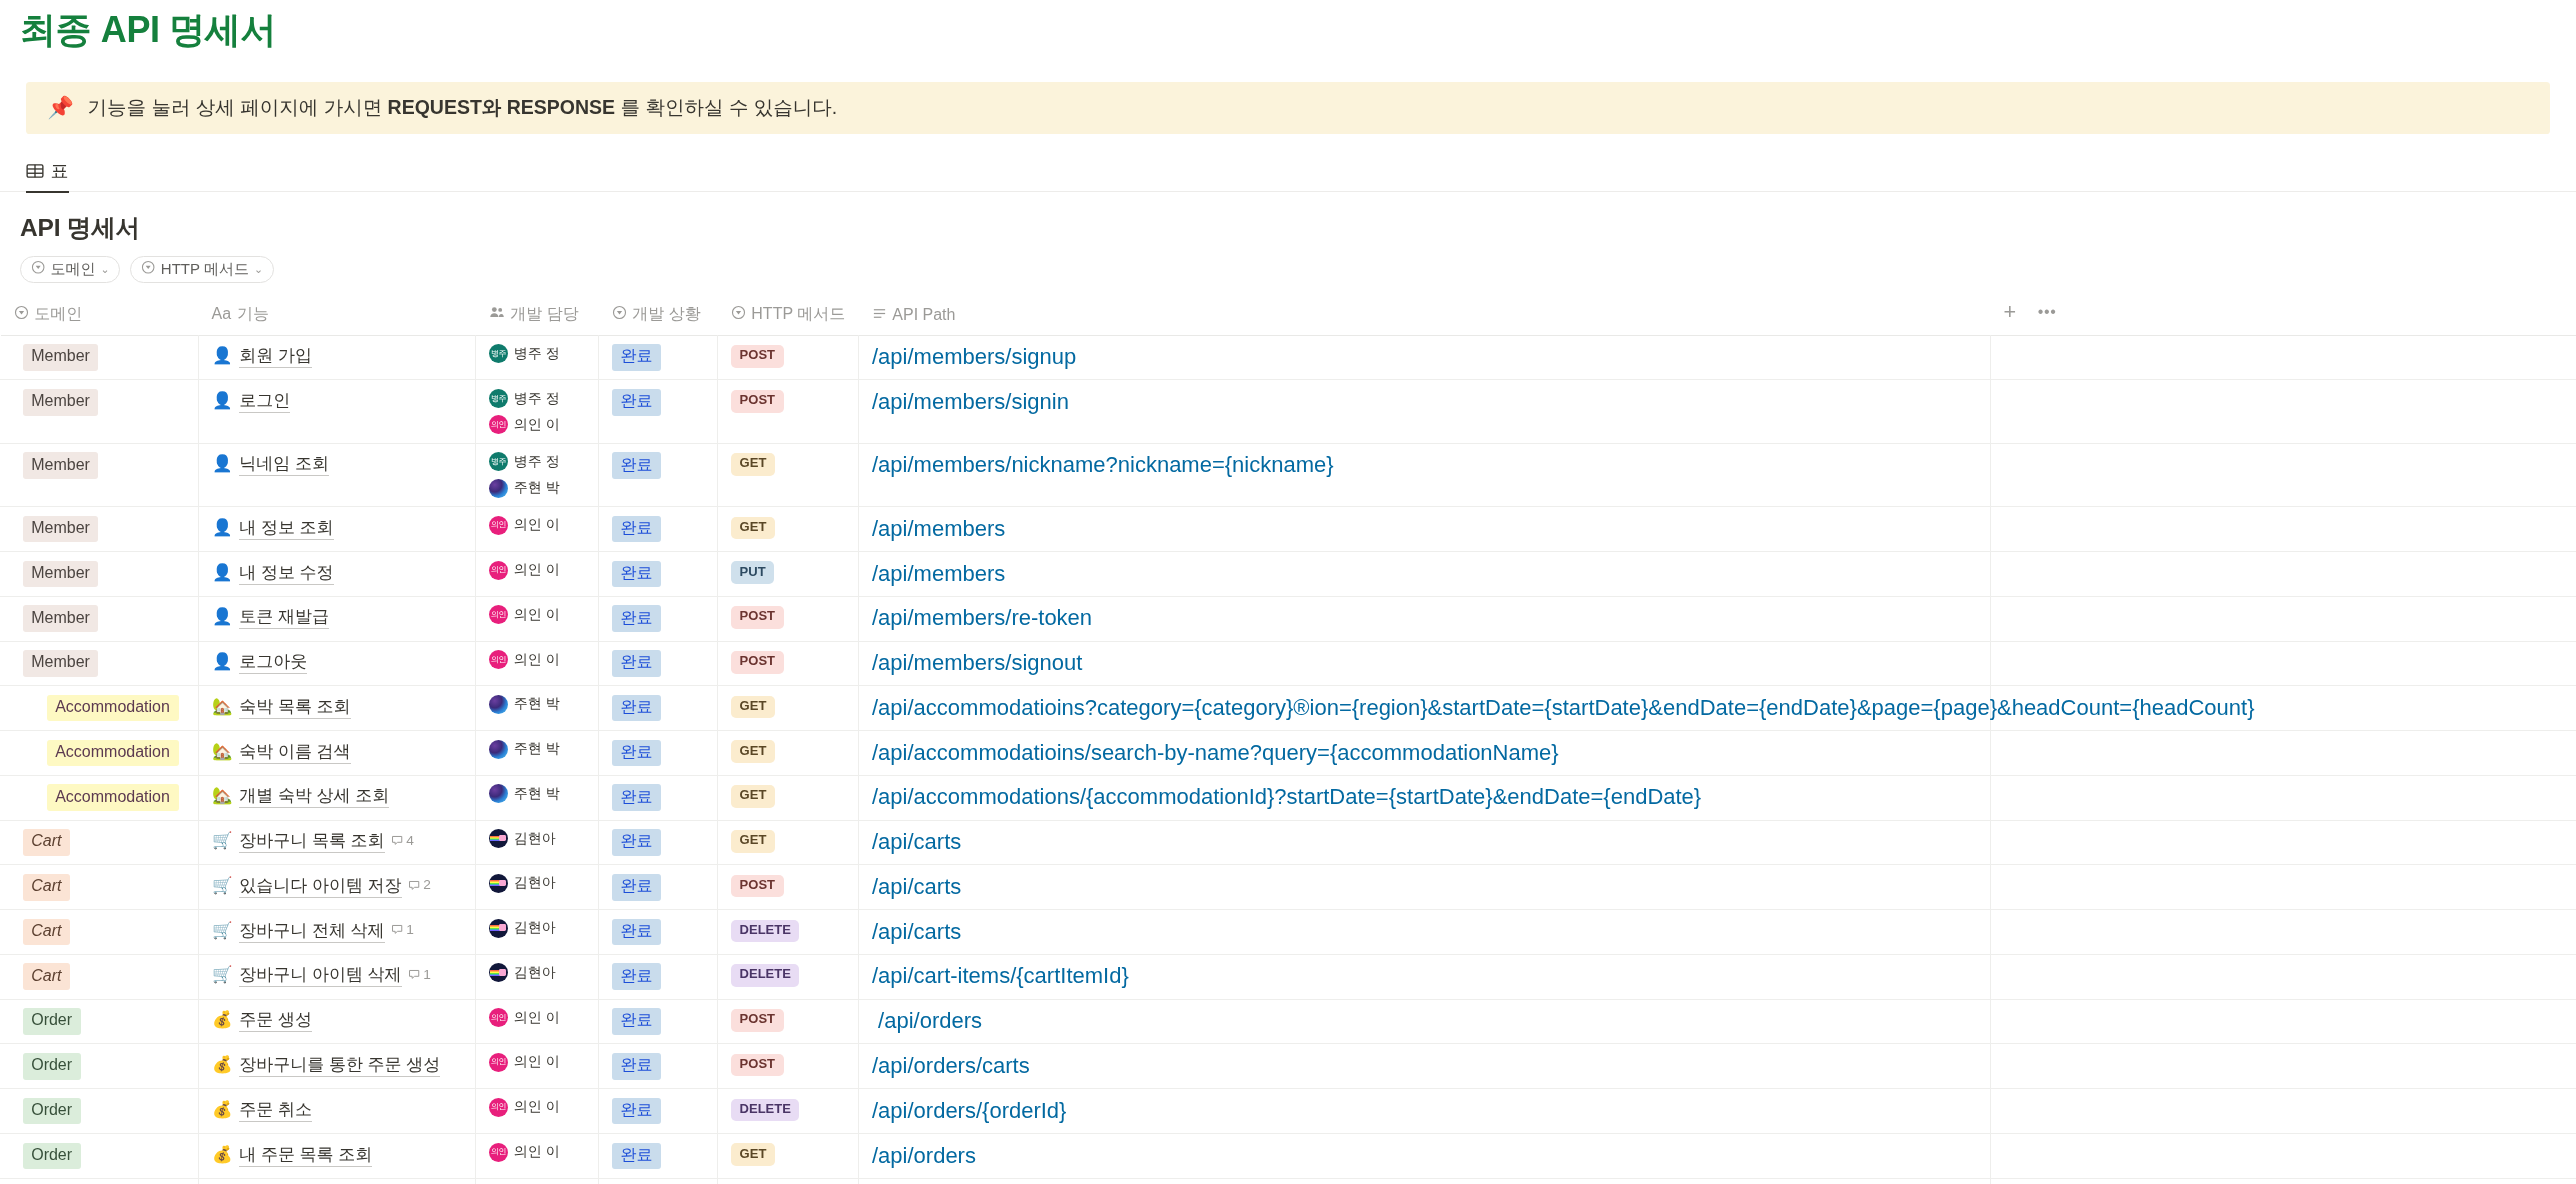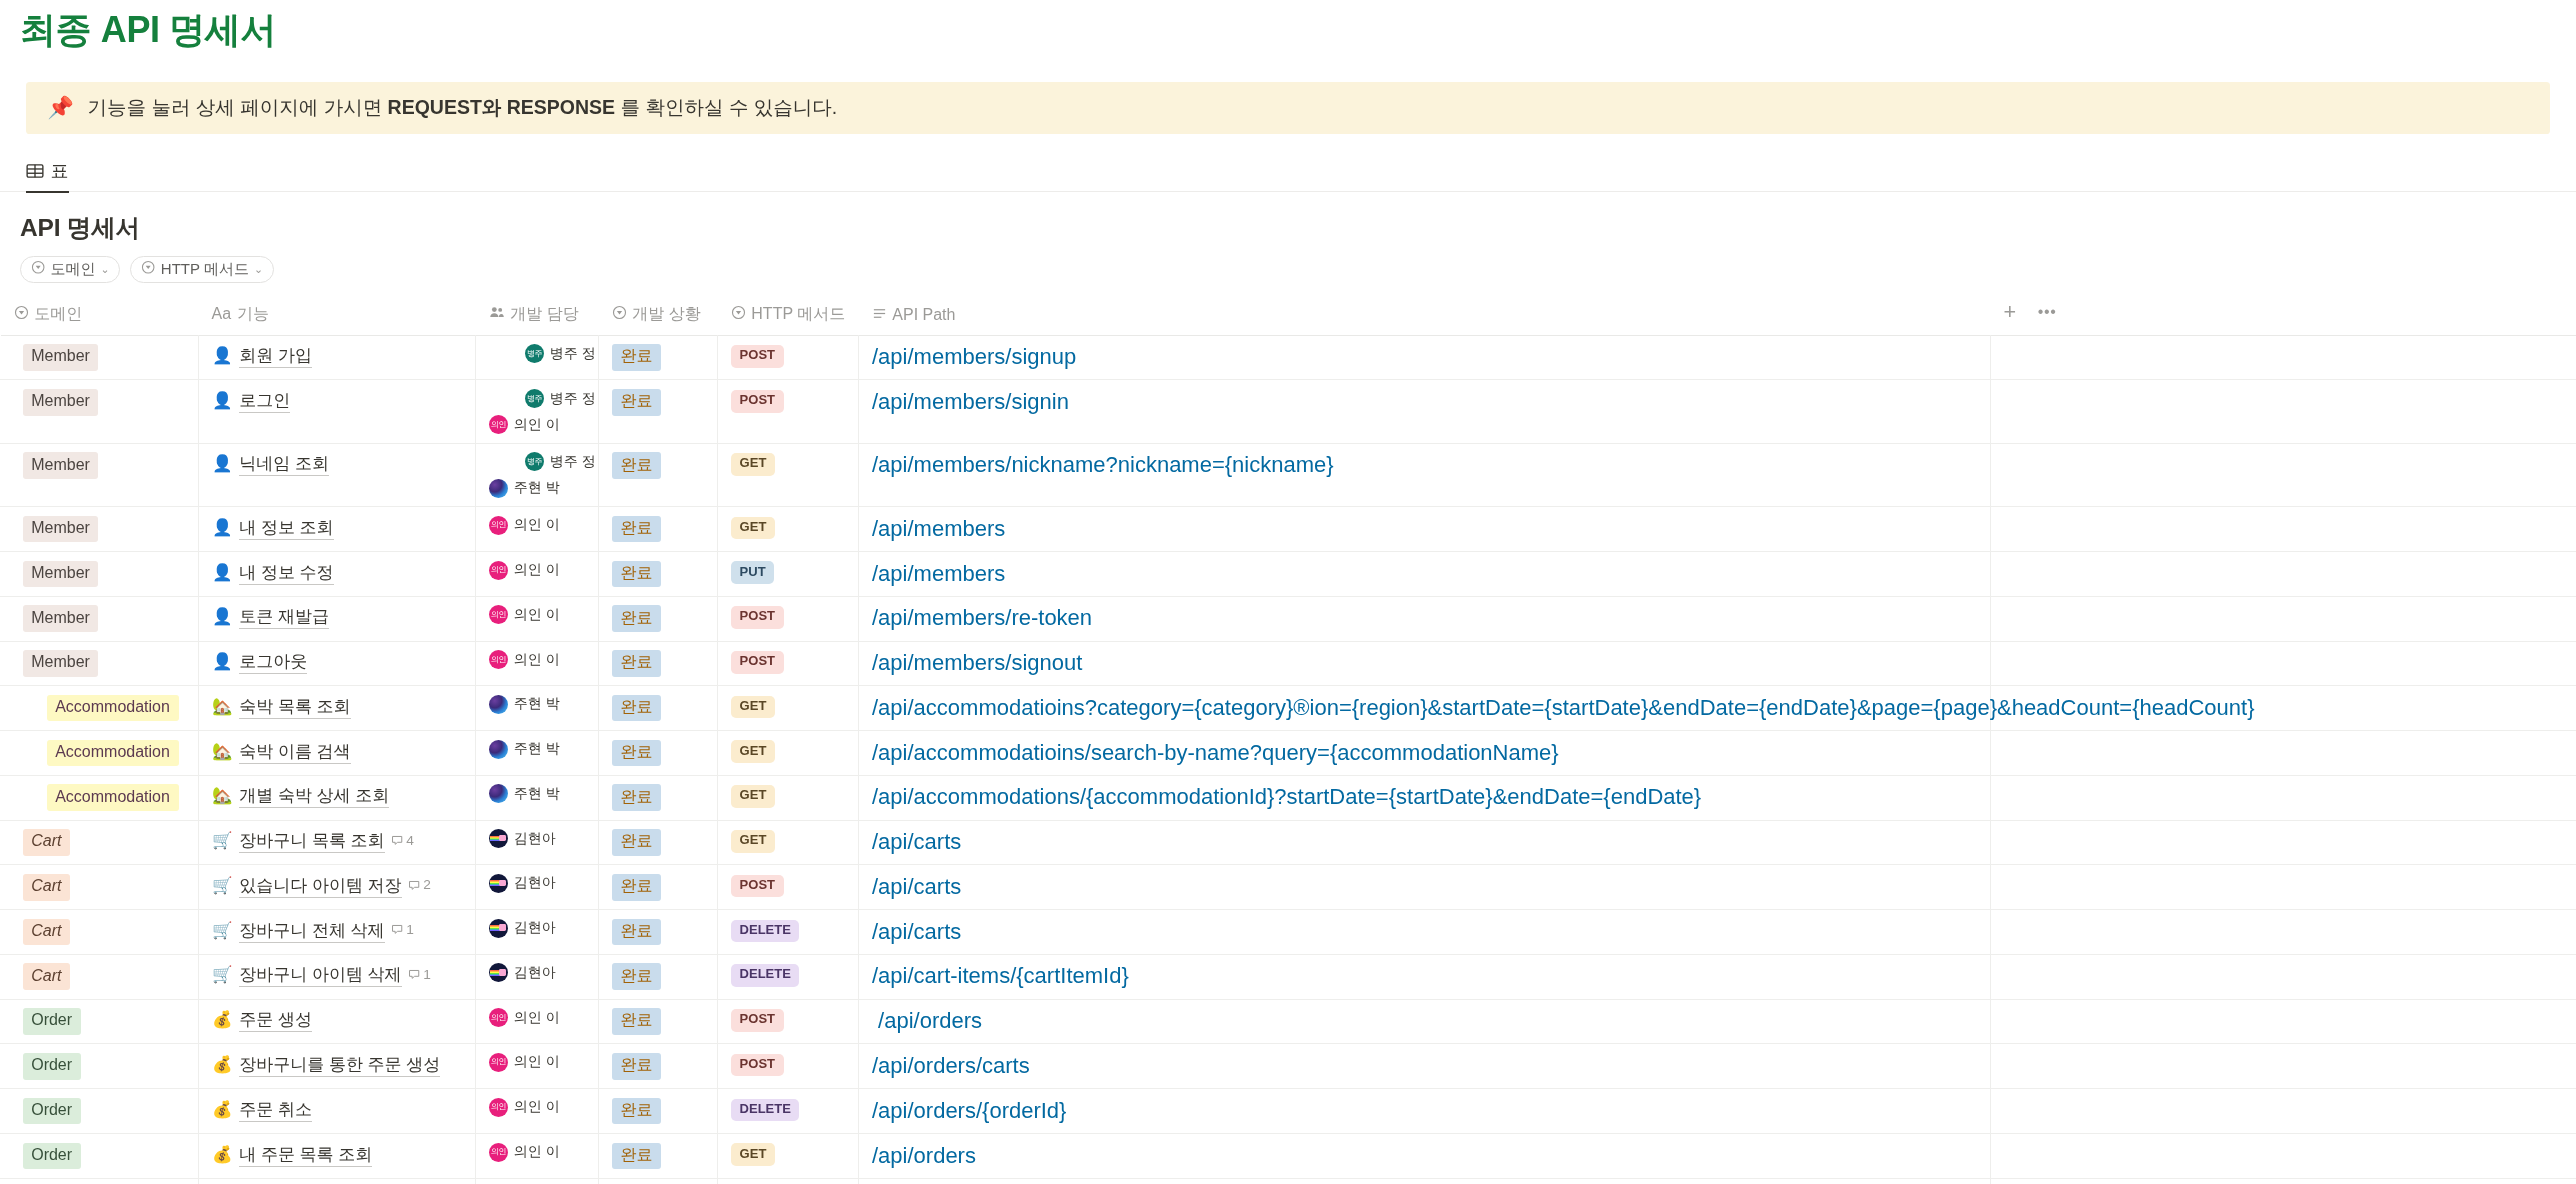--- a/index.html
+++ b/index.html
@@ -132,21 +132,21 @@
   .tag-cart { background: #fbe4d5; color: #5c4030; font-style: italic; }
   .tag-order { background: #dbeddb; color: #37503a; }
 
   .st-pill {
     display: inline-block;
     padding: 2.2px 8.6px 3.6px 8.6px;
     border-radius: 2.9px;
     font-size: 16px;
     line-height: 1.3;
     background: #c9dcec;
-    color: #a16207;
+    color: #1d4ed8;
     white-space: nowrap;
   }
 
   .m-pill {
     display: inline-block;
     padding: 2.2px 8.6px 3.6px 8.6px;
     border-radius: 5px;
     font-size: 13px;
     line-height: 1.3;
     white-space: nowrap;
@@ -172,21 +172,21 @@
 
   
   .owner-list { display: flex; flex-direction: column; gap: 7.2px; }
   .owner { display: flex; align-items: center; gap: 5.8px; white-space: nowrap; }
   .av {
     width: 19px; height: 19px; border-radius: 50%;
     flex: 0 0 auto; display: flex; align-items: center; justify-content: center;
     font-size: 8px; color: #fff; letter-spacing: -0.4px; overflow: hidden;
     line-height: 1;
   }
-  .av-bj { background: #0f7b6c; margin-left: 36px; }
+  .av-bj { background: #0f7b6c; }
   .av-ui { background: #e81f7c; }
   .av-jh { background: radial-gradient(circle at 30% 30%, #6b3fa0 0%, #3c2a7a 38%, #2a7fd4 62%, #58c8f5 100%); }
   .av-kh { background: #11173a; position: relative; }
   .av-kh::before {
     content: ""; position: absolute; left: 1.4px; top: 6.5px; width: 10px; height: 5.8px;
     background: linear-gradient(#f44, #fa4 22%, #ff4 42%, #4d4 62%, #49f 82%, #93f);
   }
   .av-kh::after {
     content: ""; position: absolute; right: 2.2px; top: 5.8px; width: 6.5px; height: 6.5px;
     background: #f9a8d4; border-radius: 1.4px;

